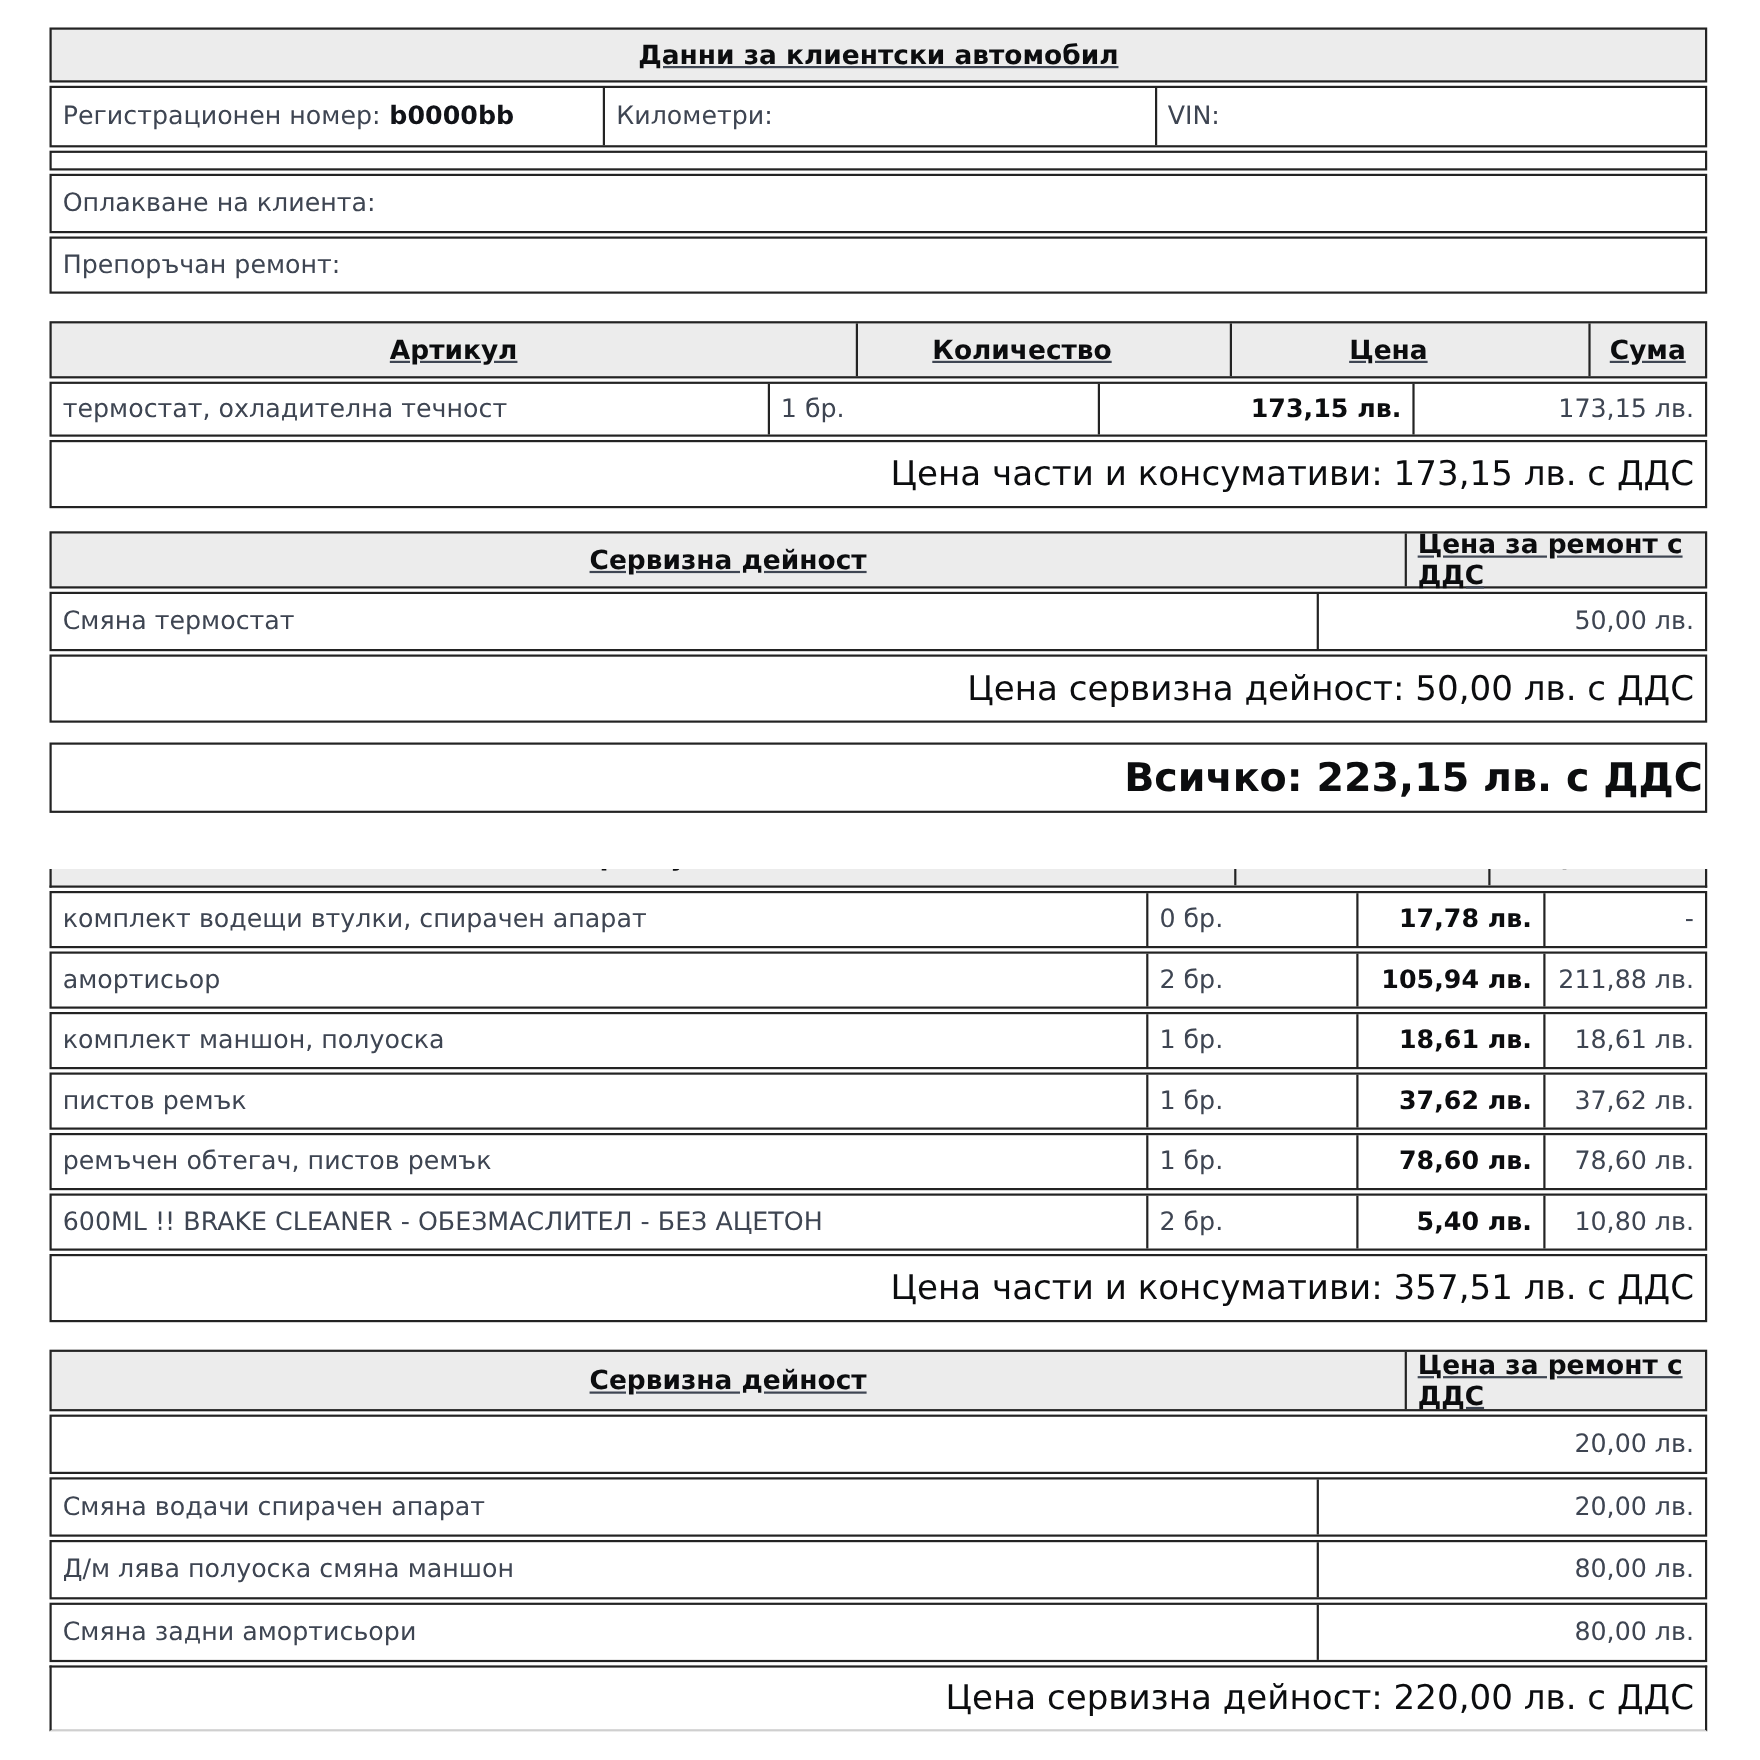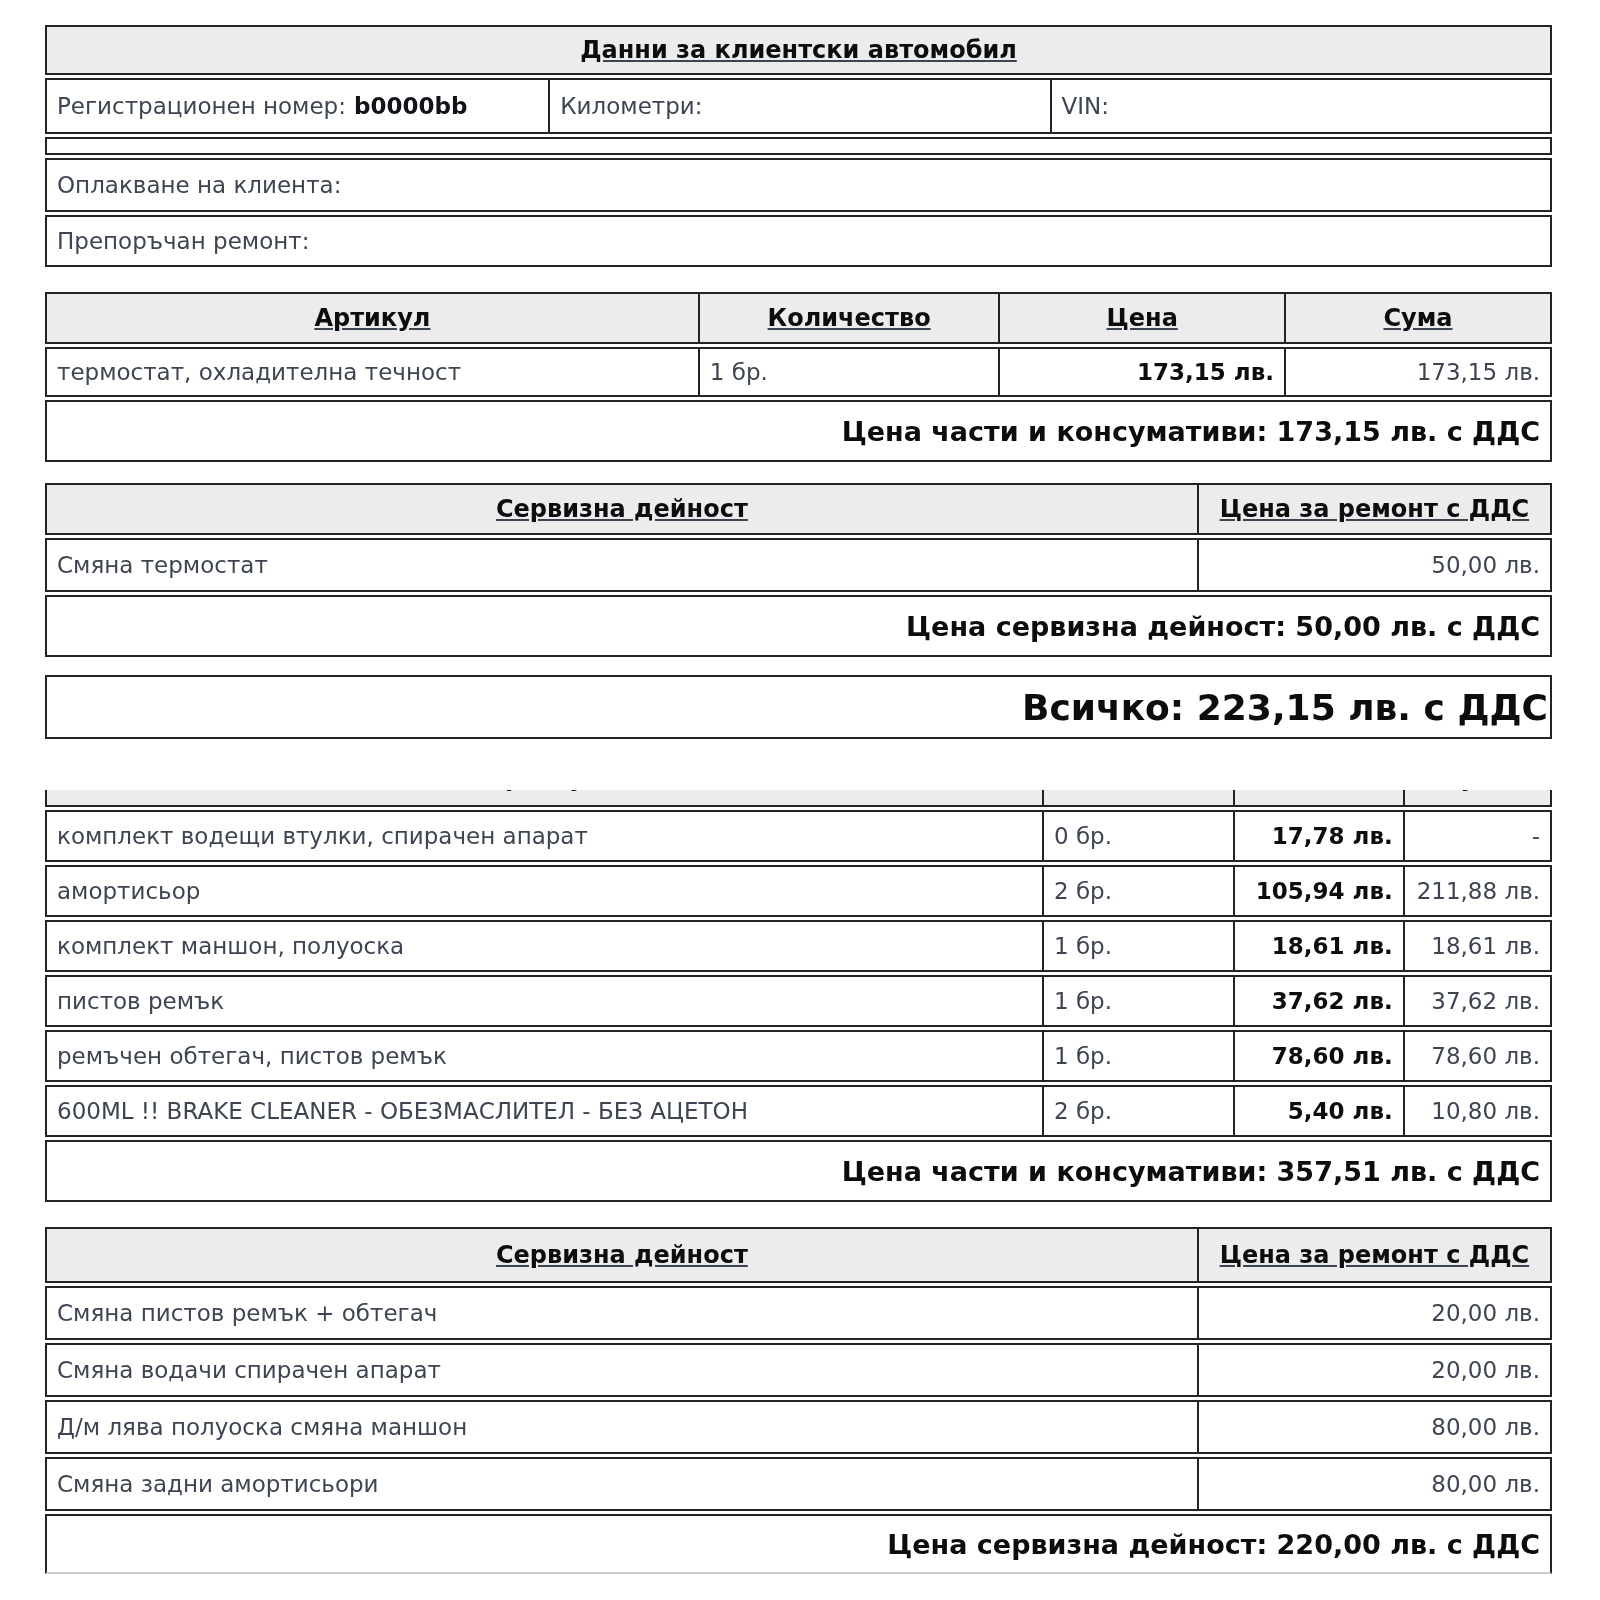--- a/index.html
+++ b/index.html
@@ -20,25 +20,25 @@
     display:flex;align-items:stretch;background:#ffffff;
     border:2px solid var(--bd);box-sizing:border-box;margin-bottom:3px;
   }
   .gray{background:var(--hbg);text-decoration:underline;}
   .cell{
     display:flex;align-items:center;box-sizing:border-box;
     border-left:2px solid var(--bd);padding:0 10px;min-width:0;
     font-size:23px;color:var(--txt);
   }
   .cell:first-child{border-left:none;}
-  .hdr{justify-content:center;font-weight:bold;font-size:24px;color:var(--blk);}
+  .hdr{justify-content:center;font-weight:bold;font-size:24px;color:var(--blk);margin-left:40px;}
   .right{justify-content:flex-end;text-align:right;}
   .boldv{font-weight:bold;color:var(--blk);}
   .footer-row{height:62px;}
-  .footer-cell{flex:1;justify-content:flex-end;font-weight:bold;font-size:27px;color:var(--blk);padding-right:10px;border-radius:24px;}
+  .footer-cell{flex:1;justify-content:flex-end;font-weight:normal;font-size:31px;color:var(--blk);padding-right:10px;border-radius:24px;}
   
   .h50{height:50px}.h52{height:52px}.h54{height:54px}.h56{height:56px}
   .h18{height:18px}.h60{height:60px}
   
   .v3{flex:0 0 33.35%}.v3l{flex:1}
   
   .p1a{flex:0 0 43.3%}.p1b{flex:0 0 20%}.p1c{flex:0 0 19%}.p1d{flex:1}
   
   .p2a{flex:0 0 66.2%}.p2b{flex:0 0 12.7%}.p2c{flex:0 0 11.3%}.p2d{flex:1}
   
@@ -177,21 +177,20 @@
       <div class="cell footer-cell">Цена части и консумативи: 357,51 лв. с ДДС</div>
     </div>
   </div>
 
   <div class="sec" style="margin-bottom:0;">
     <div class="trow gray h56">
       <div class="cell hdr sva">Сервизна дейност</div>
       <div class="cell hdr svb">Цена за ремонт с ДДС</div>
     </div>
     <div class="trow h54">
-      <div class="cell sva">Смяна пистов ремък + обтегач</div>
       <div class="cell svb right">20,00 лв.</div>
     </div>
     <div class="trow h54">
       <div class="cell sva">Смяна водачи спирачен апарат</div>
       <div class="cell svb right">20,00 лв.</div>
     </div>
     <div class="trow h54">
       <div class="cell sva">Д/м лява полуоска смяна маншон</div>
       <div class="cell svb right">80,00 лв.</div>
     </div>

